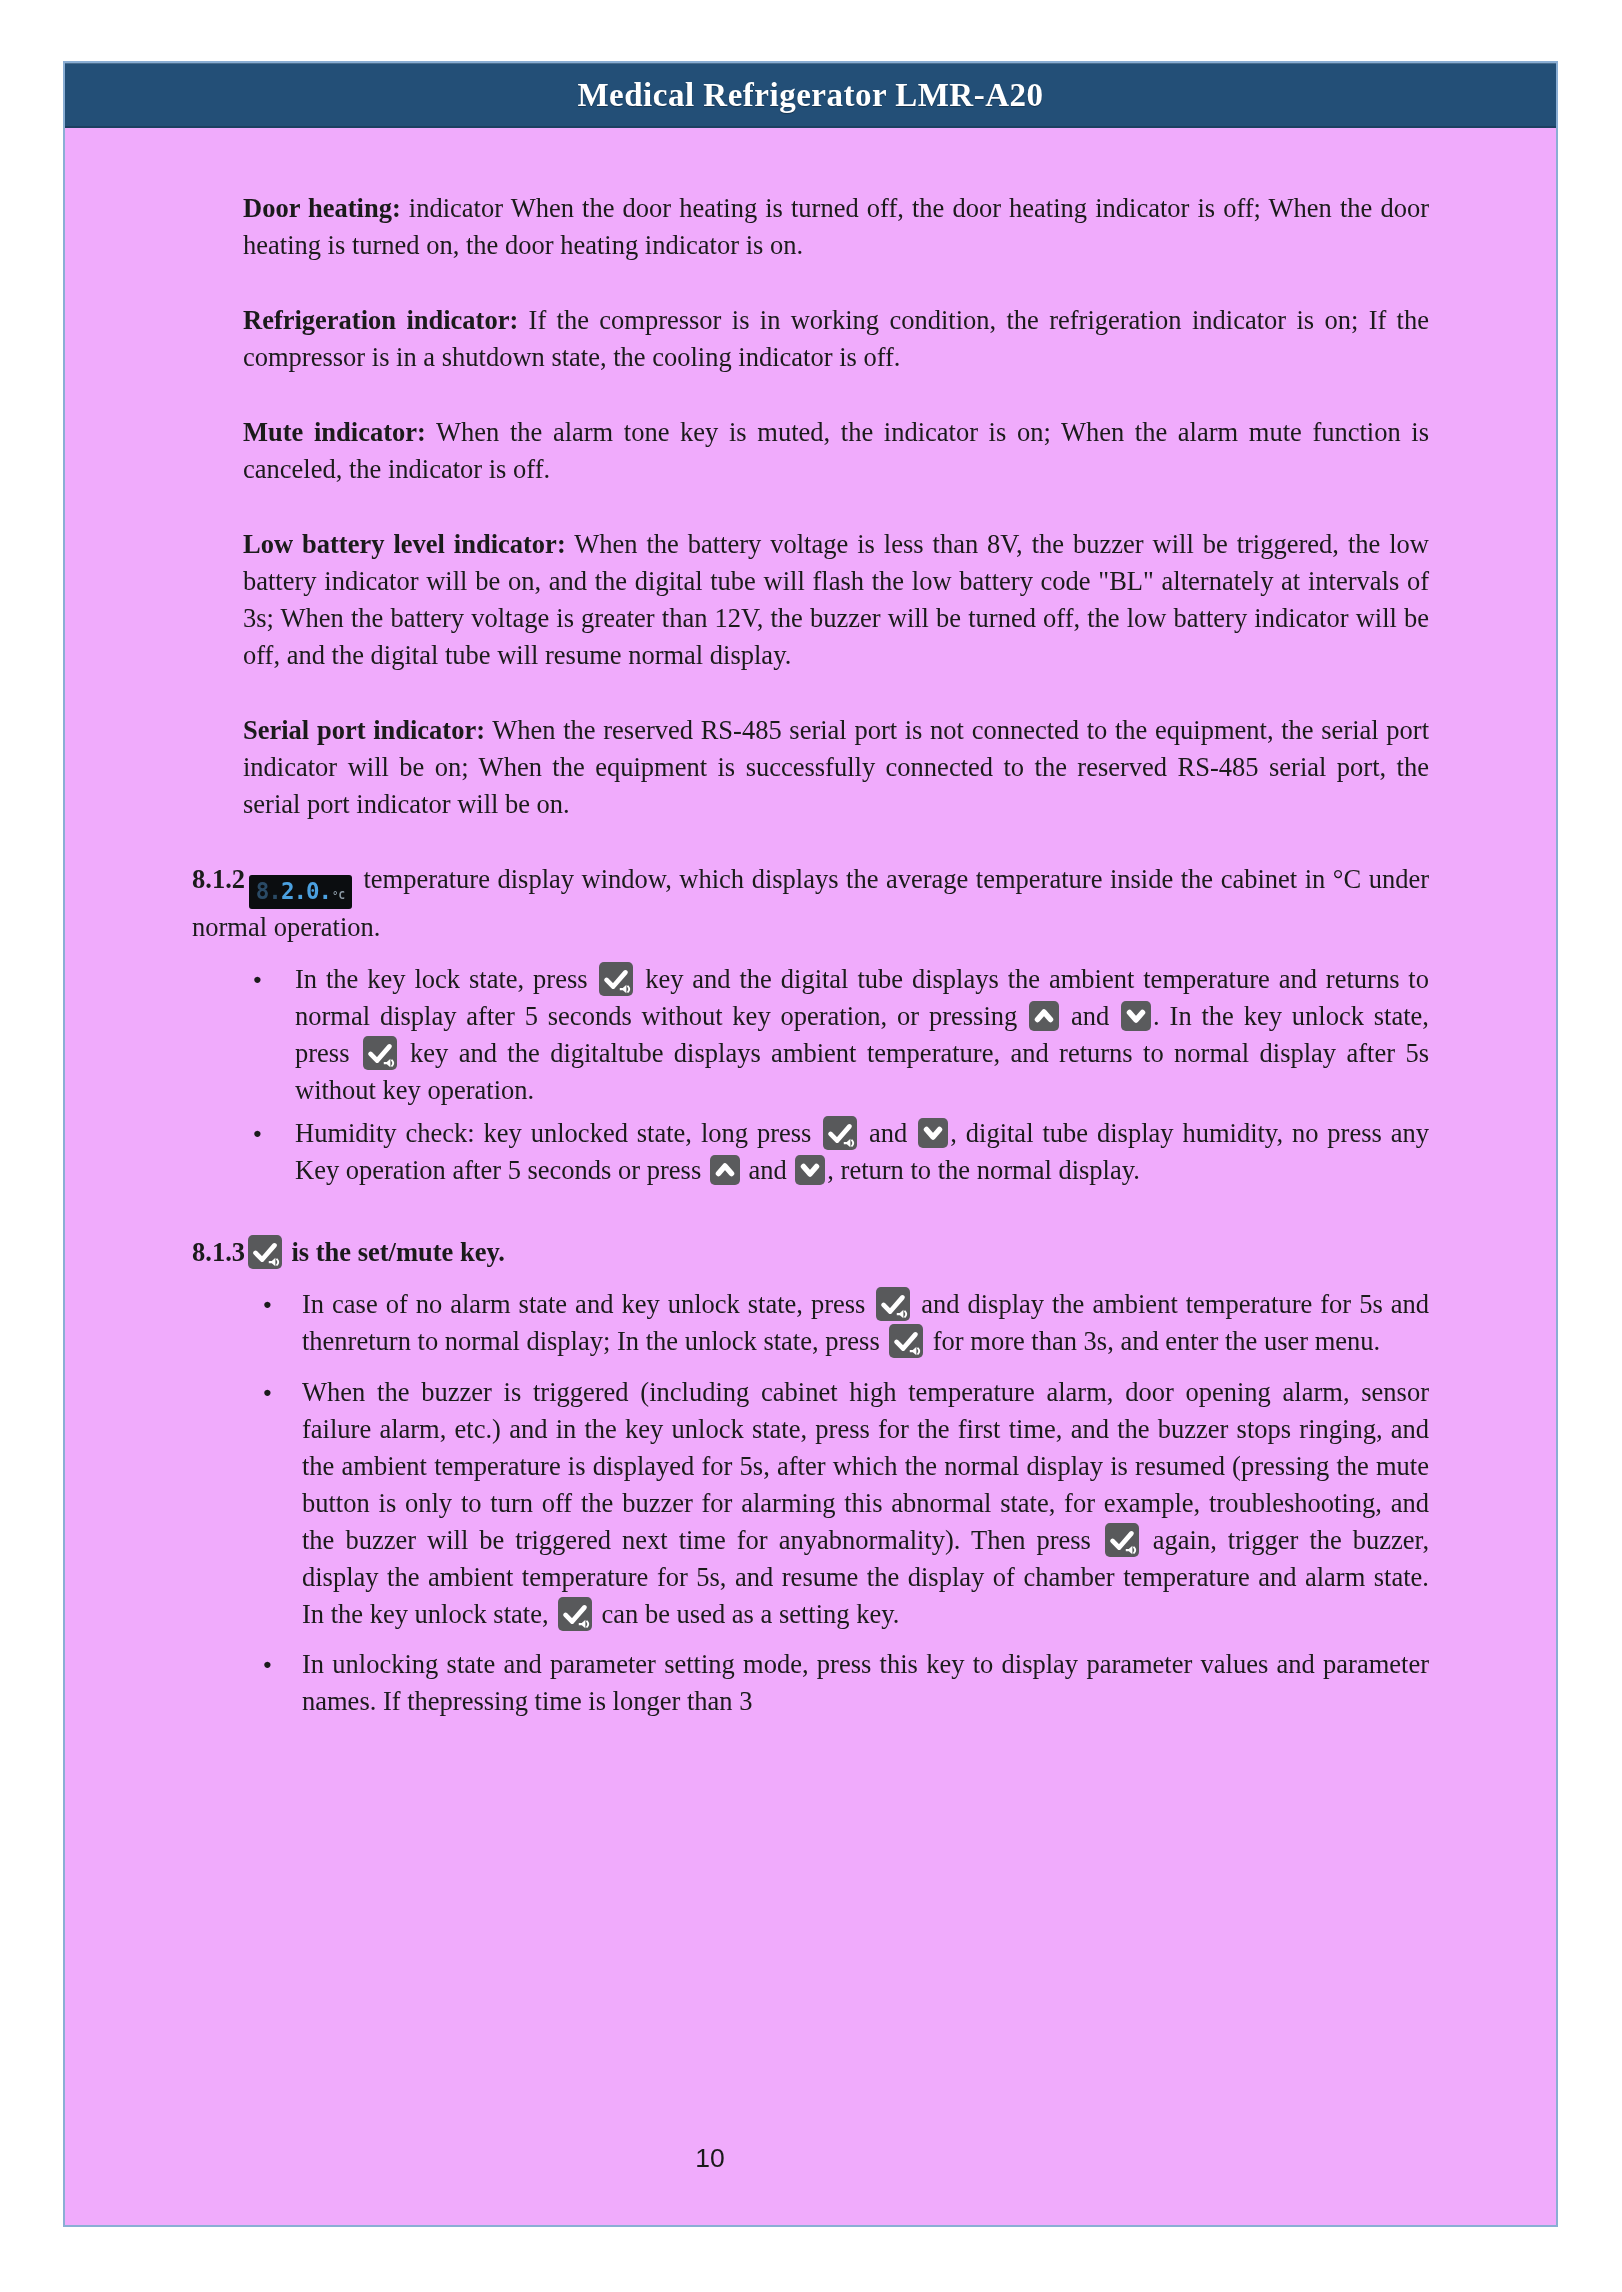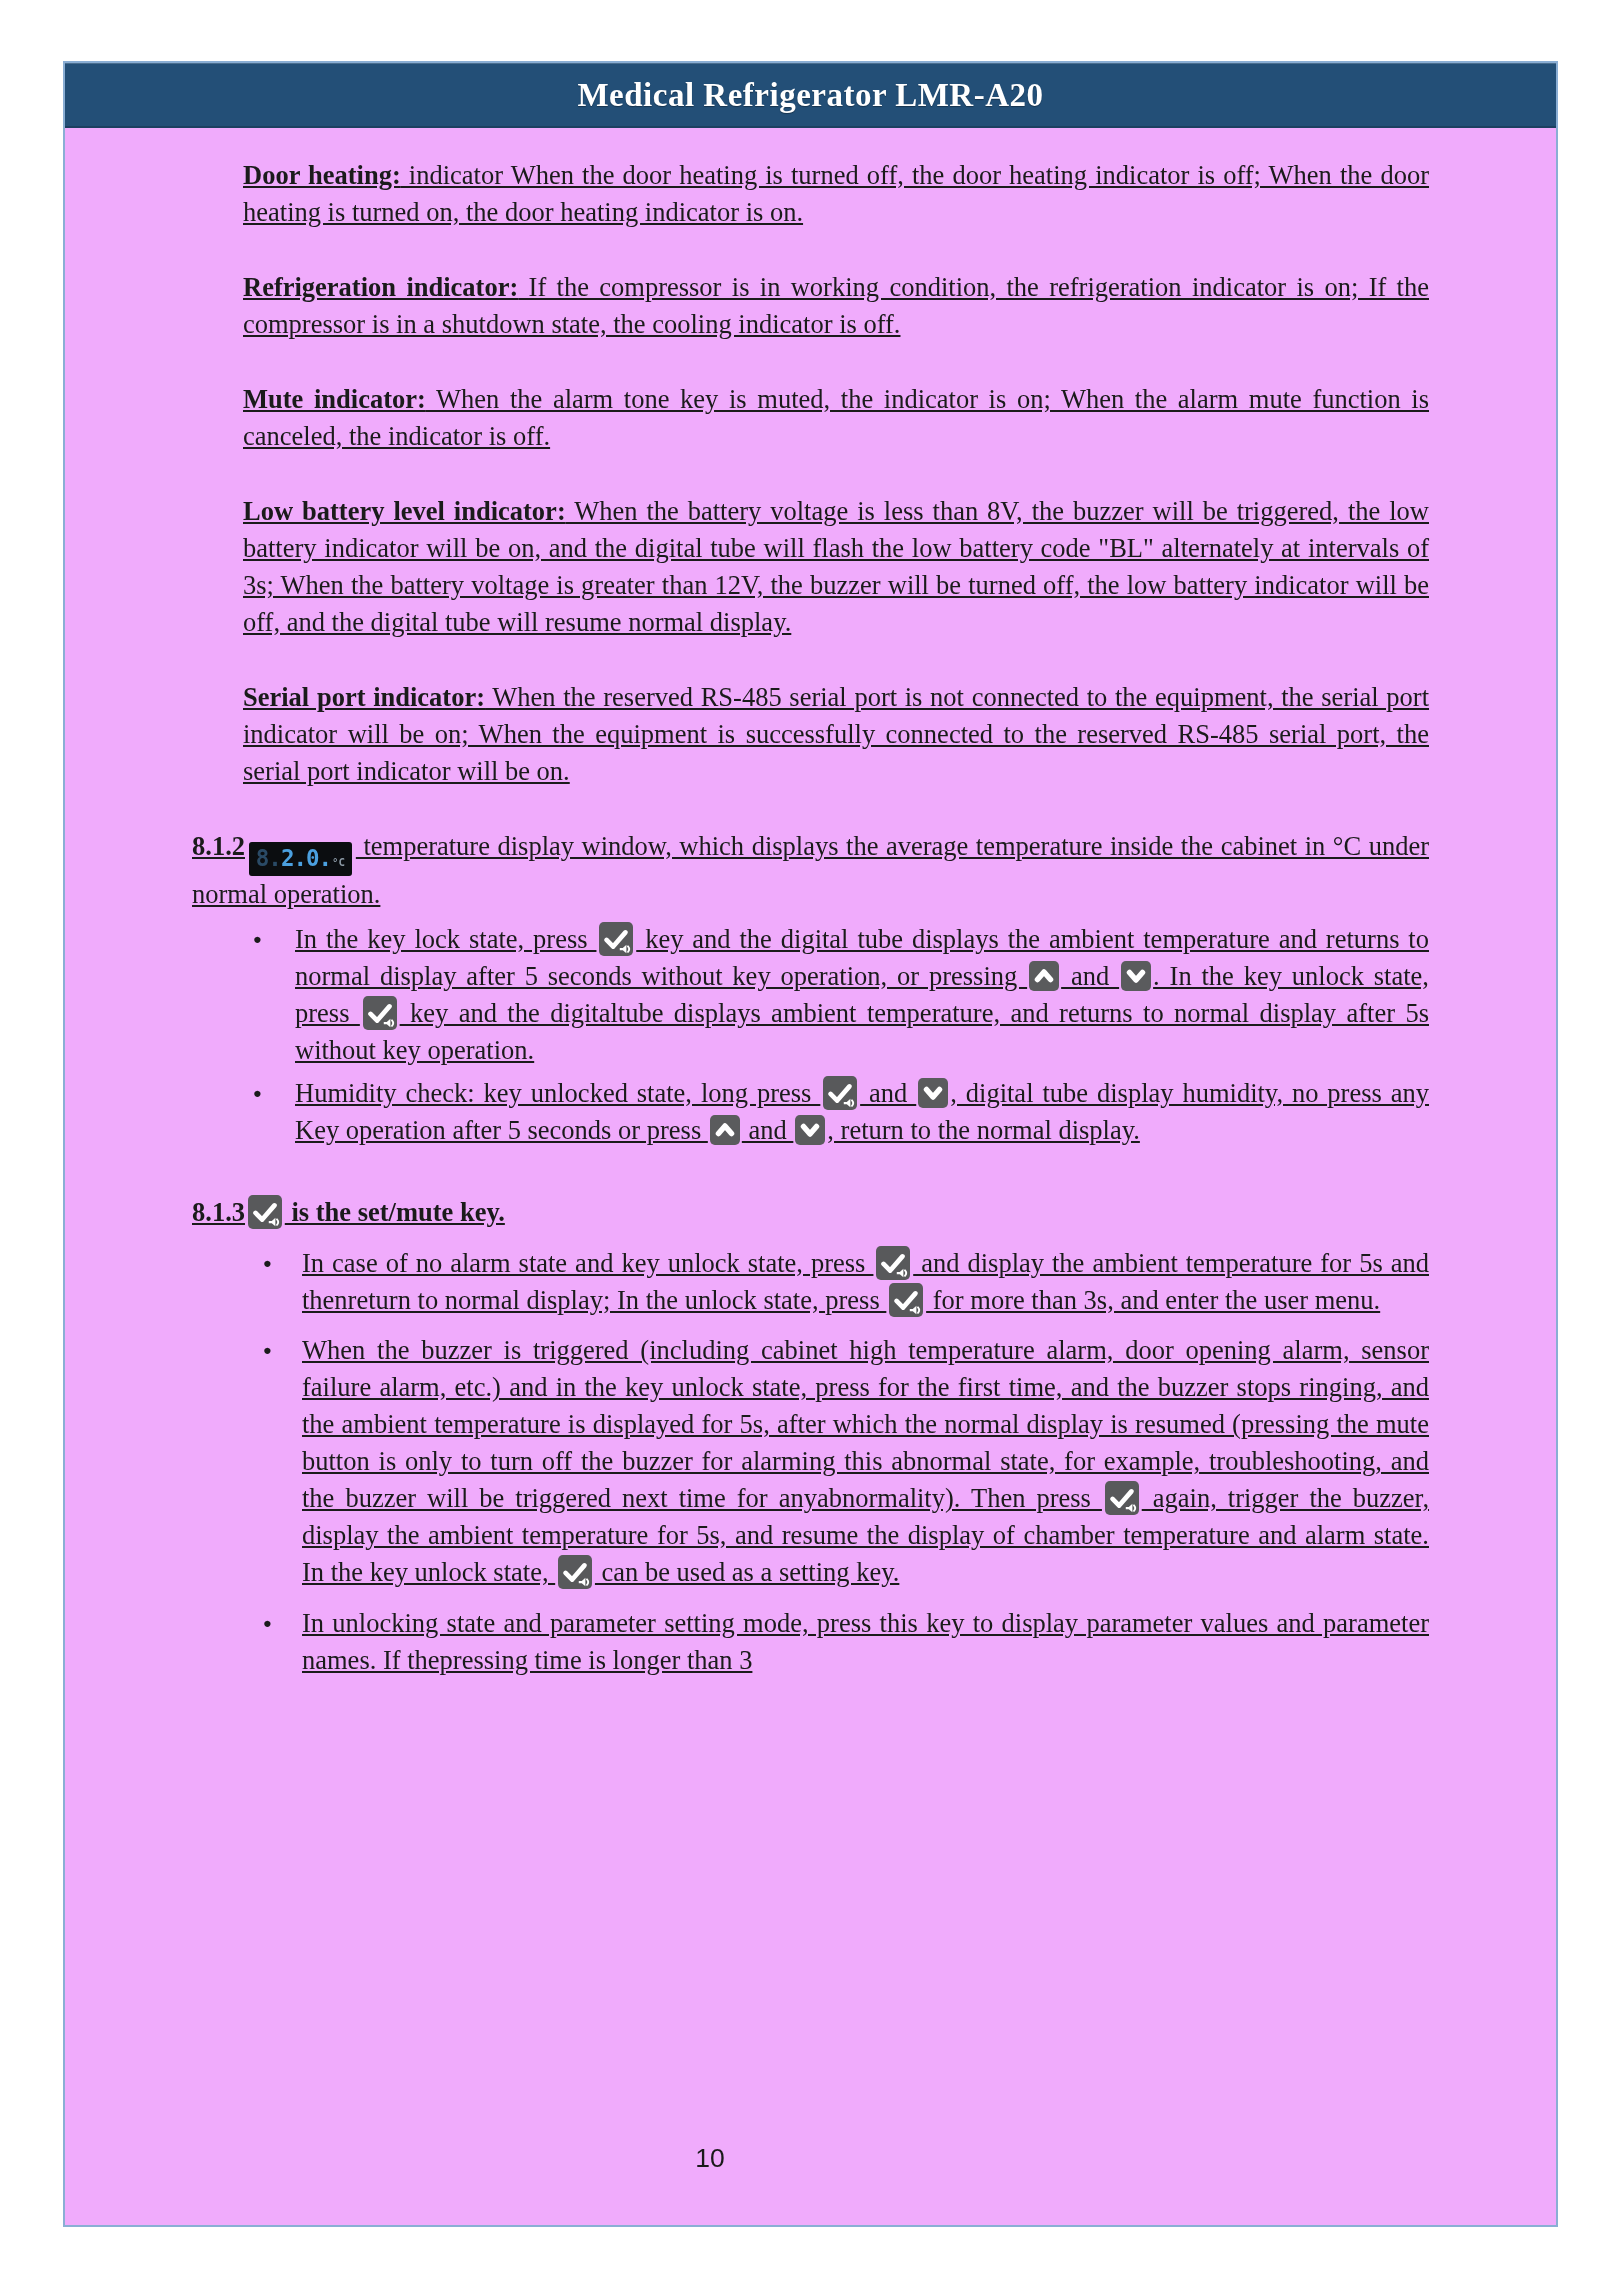--- a/index.html
+++ b/index.html
@@ -13,28 +13,28 @@
   }
   .header-bar{
     height:65px;background:#234f77;display:flex;align-items:center;justify-content:center;
     box-shadow:inset 0 1px 0 rgba(255,255,255,.18), inset 0 -2px 0 rgba(0,0,0,.18);
   }
   .header-title{
     color:#ffffff;font-weight:bold;font-size:33px;letter-spacing:0.5px;
     font-family:"Liberation Serif", serif;text-shadow:0 1px 1px rgba(0,0,0,.35);
   }
   .content{
-    padding:29px 127px 0 127px;font-size:26.5px;line-height:37px;text-align:justify;text-decoration:underline;
+    padding:62px 127px 0 127px;font-size:26.5px;line-height:37px;text-align:justify;
   }
   .para{margin:0 0 38px 51px;}
   .para b{font-weight:bold;}
   .para.last{margin-bottom:29px;}
   .secpara{margin:0 0 0 0;}
   .subheading{font-weight:bold;margin:5.9px 0 2px 0;}
-  ul.bullets{list-style:none;margin:8px 0 0 0;padding:0;}
+  ul.bullets{list-style:none;margin:15px 0 0 0;padding:0;}
   ul.bullets li{position:relative;padding-left:103px;margin:0 0 5.9px 0;}
   ul.bullets li::before{content:"●";position:absolute;left:61px;top:0;font-size:14.7px;}
   ul.bullets.lvl2 li{padding-left:110px;margin-bottom:13.7px;}
   ul.bullets.lvl2 li::before{left:71px;}
   .sec-heading{font-weight:bold;margin:45px 0 13.7px 0;}
   
   .kbd{
     display:inline-flex;align-items:center;justify-content:center;
     width:34px;height:34px;background:#58595b;border-radius:4.9px;
     vertical-align:-7.8px;margin:0 2.9px;

